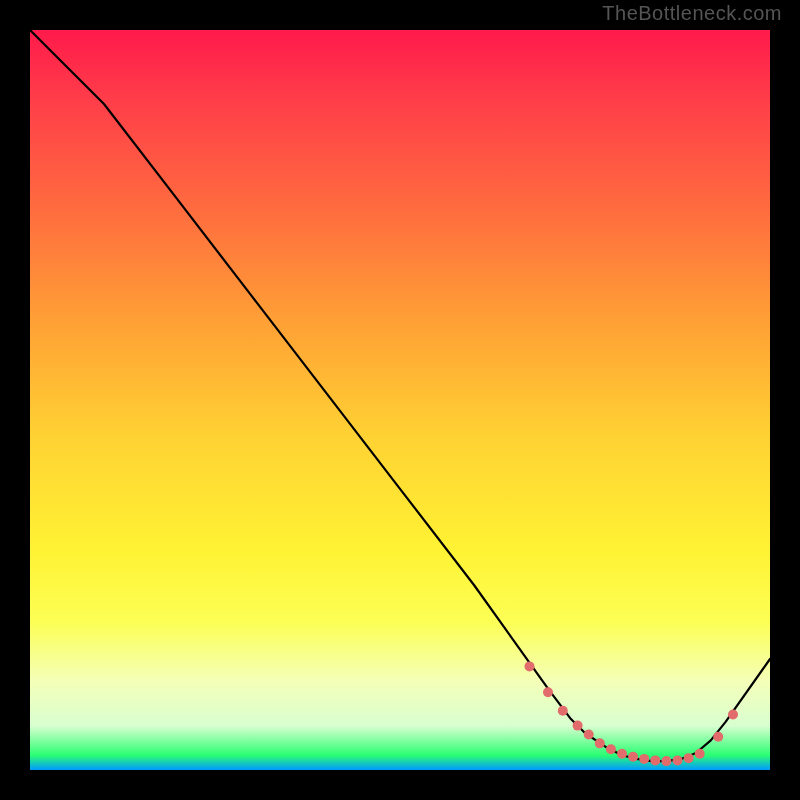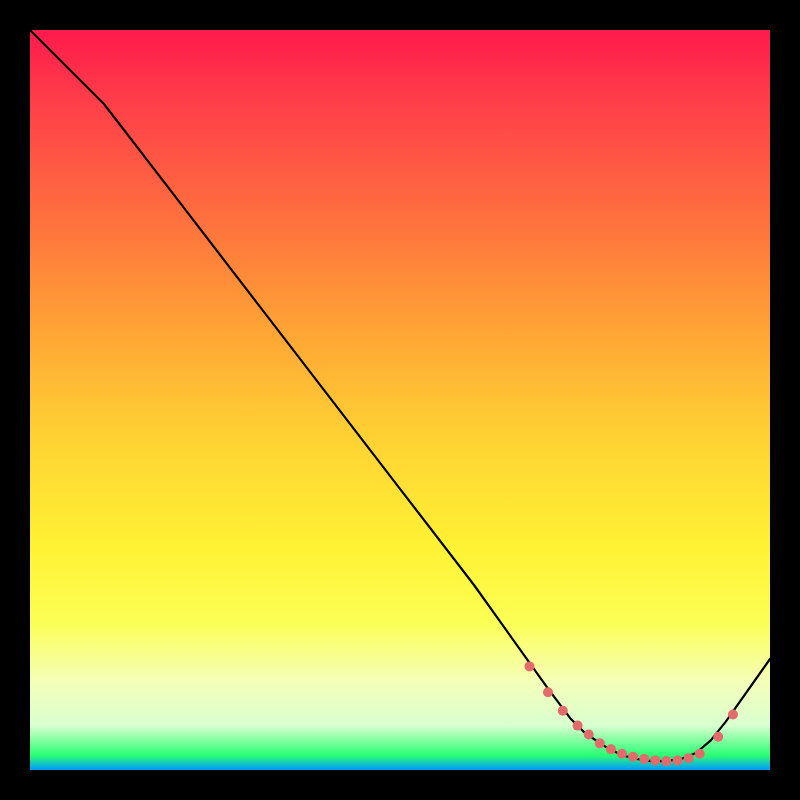--- a/index.html
+++ b/index.html
@@ -66,20 +66,21 @@
   }
   .marker {
     fill: #e26b6b;
     stroke: none;
   }
 </style>
 </head>
 <body>
 
 <div class="chart-outer">
+  <div class="watermark">TheBottleneck.com</div>
 
   <div class="plot-area">
     <svg class="curve" viewBox="0 0 740 740" preserveAspectRatio="none">
       <path id="curve-path" class="curve-path" d="M0.00 0.00 L22.20 22.20 L74.00 74.00 L148.00 170.20 L222.00 266.40 L296.00 362.60 L370.00 458.80 L444.00 555.00 L481.00 606.80 L518.00 658.60 L540.20 688.20 L555.00 703.00 L577.20 717.80 L592.00 725.20 L606.80 728.90 L621.60 731.12 L636.40 731.12 L651.20 728.90 L666.00 722.98 L680.80 710.40 L695.60 691.90 L740.00 629.00"></path>
       <g id="markers-group">
           <circle cx="499.50" cy="636.40" r="5" class="marker"></circle>
           <circle cx="518.00" cy="662.30" r="5" class="marker"></circle>
           <circle cx="532.80" cy="680.80" r="5" class="marker"></circle>
           <circle cx="547.60" cy="695.60" r="5" class="marker"></circle>
           <circle cx="558.70" cy="704.48" r="5" class="marker"></circle>

